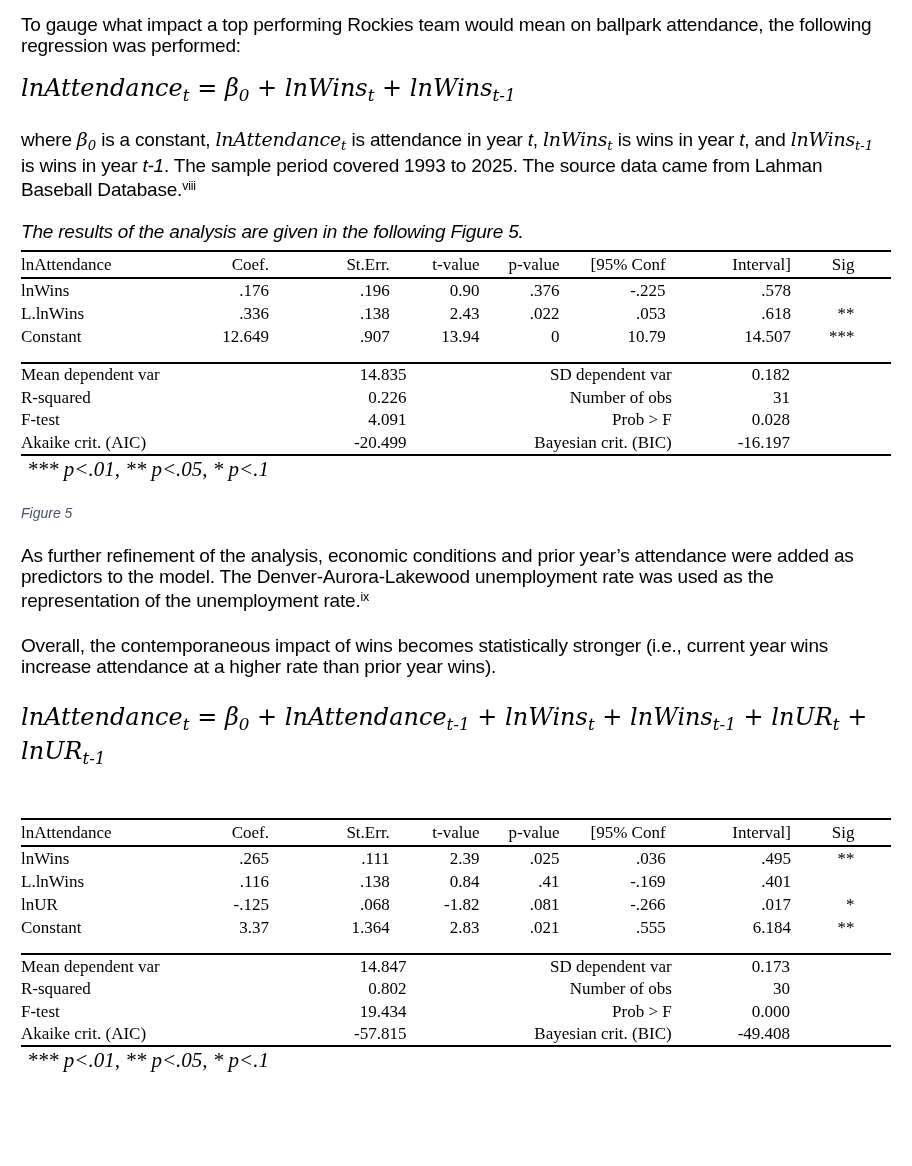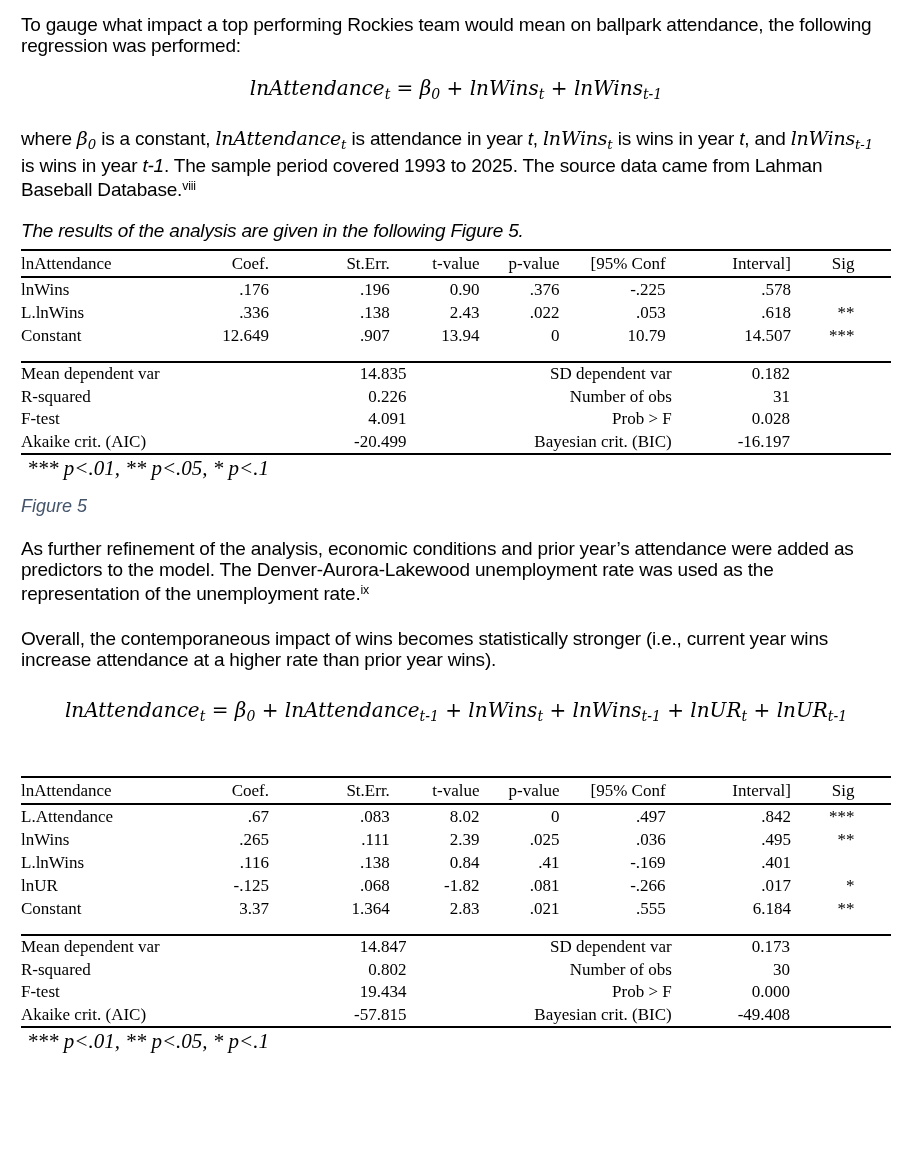--- a/index.html
+++ b/index.html
@@ -17,22 +17,22 @@
     line-height: 21px;
     letter-spacing: -0.2px;
   }
   .mt-formula1 { margin-top: 18px; }
   .mt-p2 { margin-top: 20px; }
   .mt-p3 { margin-top: 20px; font-style: italic; }
   .mt-p4 { margin-top: 22px; }
   .mt-p5 { margin-top: 24px; }
   .mt-formula2 { margin-top: 26px; }
   .formula {
-    text-align: center;
-    font-size: 20px;
+    text-align: left;
+    font-size: 24px;
     line-height: 28px;
     font-family: "DejaVu Serif", serif;
     font-style: italic;
   }
   .m  { font-family: "DejaVu Serif", serif; font-style: italic; }
   .it { font-style: italic; }
   .sb { font-size: 0.7em; vertical-align: -0.28em; letter-spacing: 0; }
   .sp { font-size: 0.65em; vertical-align: 0.5em; }
 
   
@@ -65,23 +65,23 @@
   .note {
     margin-top: 3px;
     padding-left: 6px;
     font-family: "Liberation Serif", serif;
     font-style: italic;
     font-size: 21px;
     line-height: 20px;
   }
   .caption {
     font-style: italic;
-    font-size: 18px;
+    font-size: 14px;
     line-height: 20px;
-    margin-top: 18px;
+    margin-top: 24px;
   }
   .mt-note2 { margin-top: 3px; }
 </style>
 </head>
 <body>
 
 <p class="para"><span>To gauge what impact a top performing Rockies team would mean on ballpark attendance, the following regression was performed:</span></p>
 
 <div class="formula mt-formula1"><span class="m">lnAttendance</span><span class="m sb">t</span><span class="m"> = </span><span class="m">β</span><span class="m sb">0</span><span class="m"> + </span><span class="m">lnWins</span><span class="m sb">t</span><span class="m"> + </span><span class="m">lnWins</span><span class="m sb">t-1</span></div>
 
@@ -225,31 +225,20 @@
         <th class="ar">t-value</th>
         <th class="ar">p-value</th>
         <th class="ar">[95% Conf</th>
         <th class="ar">Interval]</th>
         <th class="ar">Sig</th>
         <th></th>
       </tr>
     </thead>
     <tbody>
       <tr>
-        <td class="al">L.Attendance</td>
-        <td class="ar">.67</td>
-        <td class="ar">.083</td>
-        <td class="ar">8.02</td>
-        <td class="ar">0</td>
-        <td class="ar">.497</td>
-        <td class="ar">.842</td>
-        <td class="ar">***</td>
-        <td></td>
-      </tr>
-      <tr>
         <td class="al">lnWins</td>
         <td class="ar">.265</td>
         <td class="ar">.111</td>
         <td class="ar">2.39</td>
         <td class="ar">.025</td>
         <td class="ar">.036</td>
         <td class="ar">.495</td>
         <td class="ar">**</td>
         <td></td>
       </tr>

